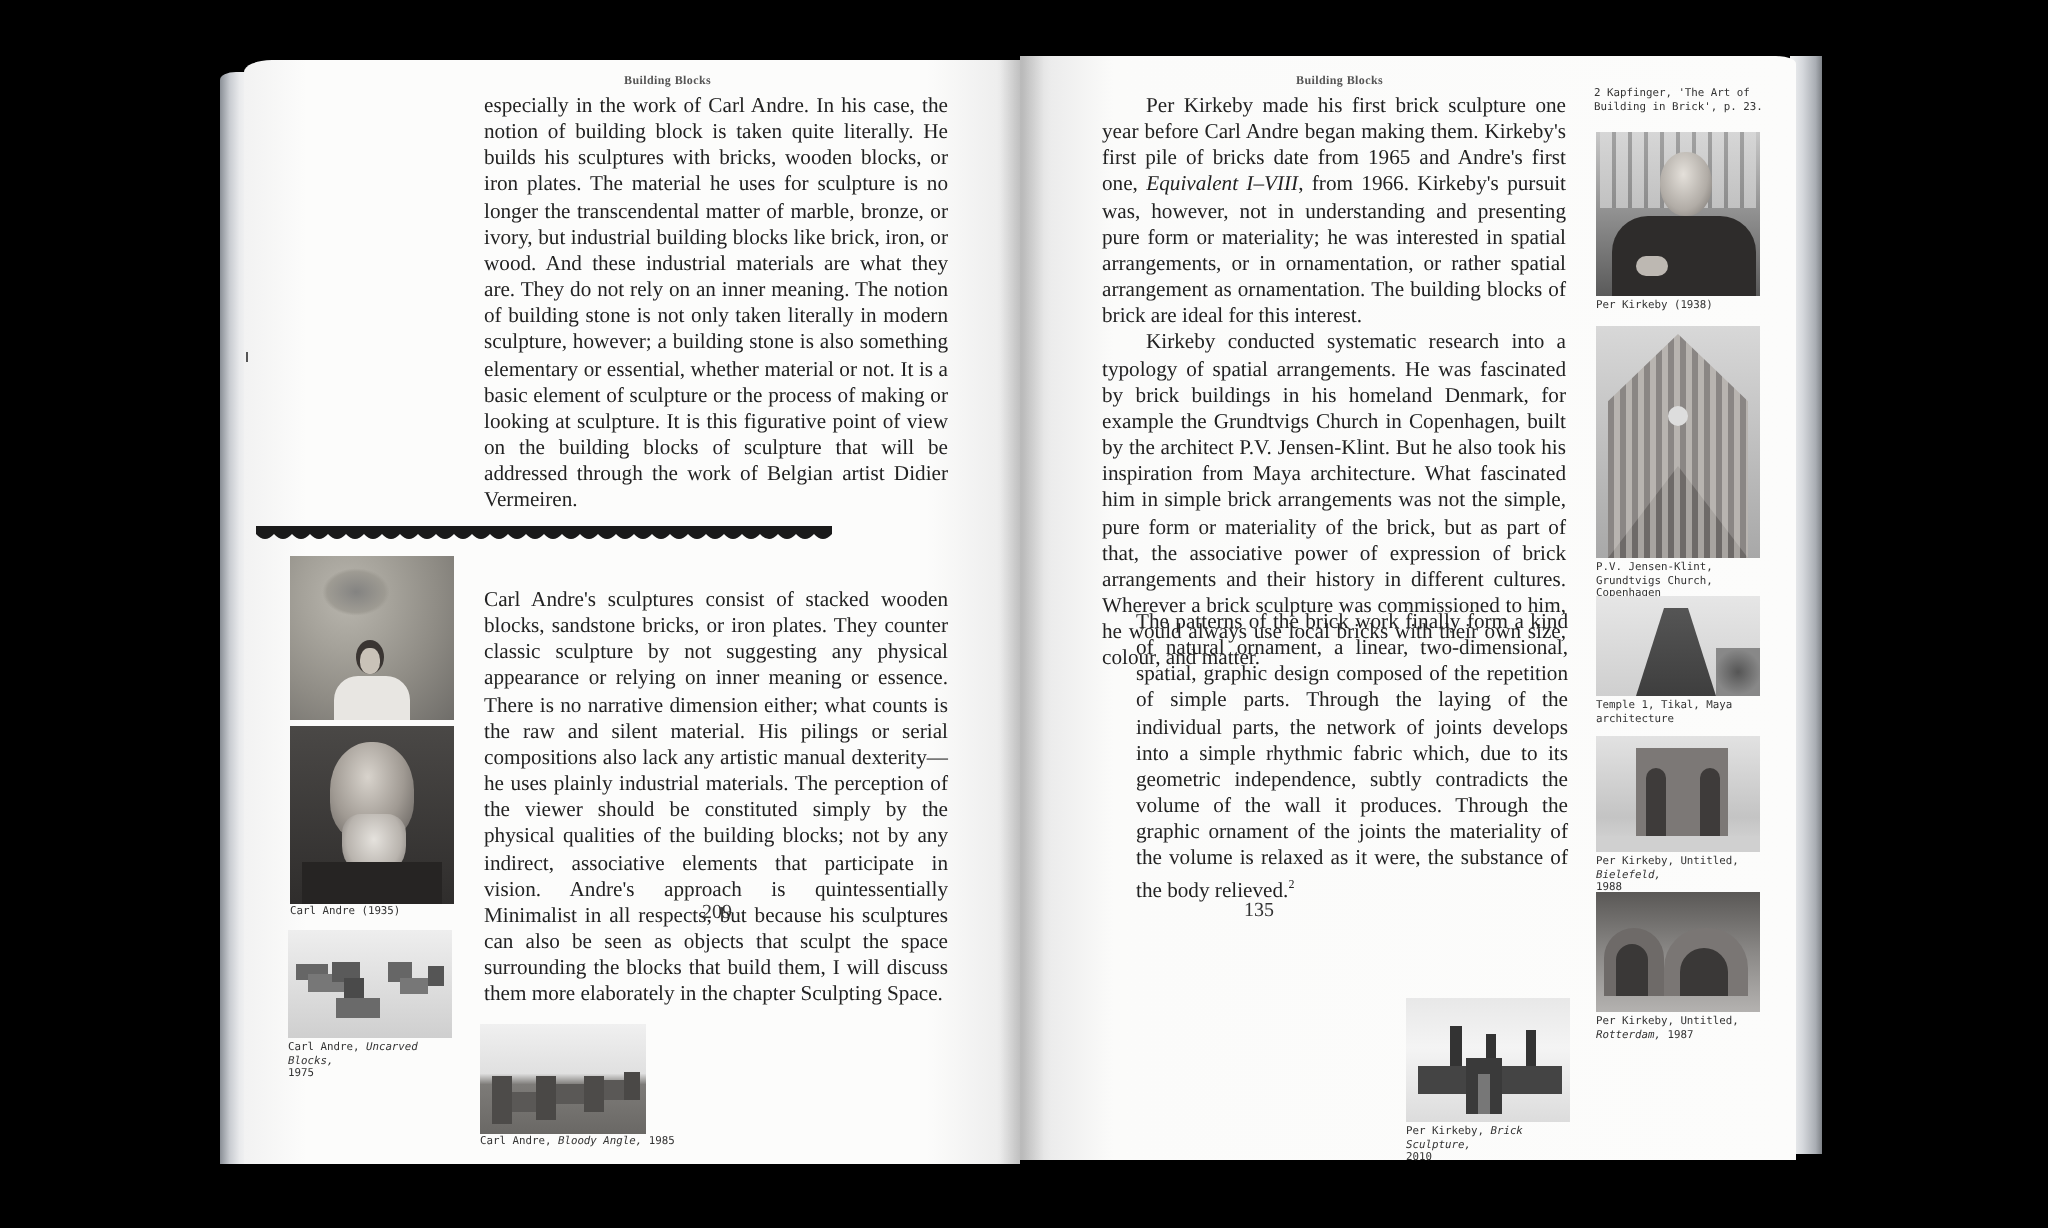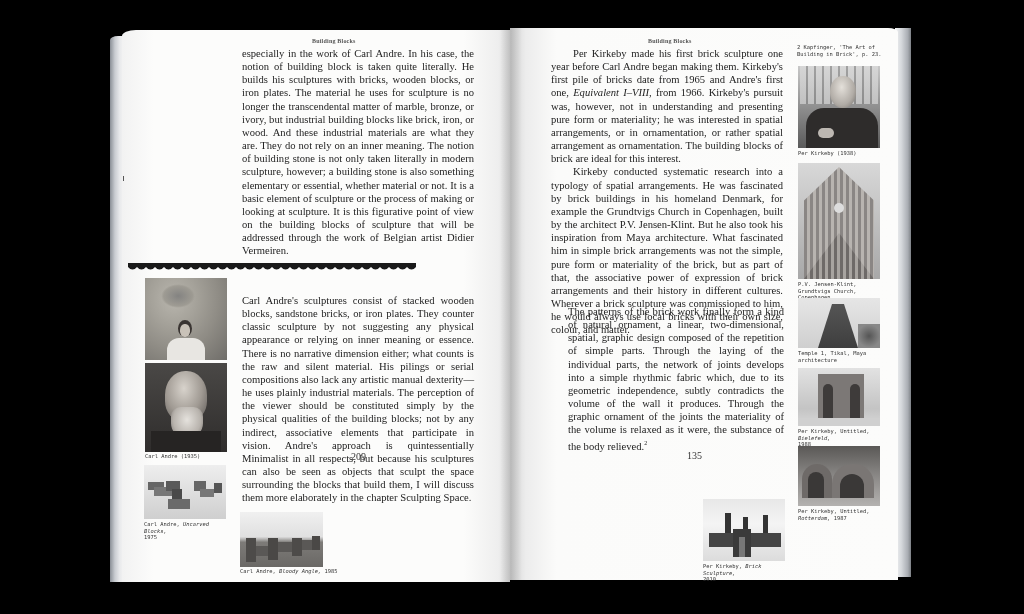--- a/index.html
+++ b/index.html
@@ -102,21 +102,21 @@
   <div class="body-text" style="left:551px;top:47px;width:232px;">
     <p class="indent"><span>Per Kirkeby made his first brick sculpture one year before Carl Andre began making them. Kirkeby's first pile of bricks date from 1965 and Andre's first one, </span><i>Equivalent I–VIII</i><span>, from 1966. Kirkeby's pursuit was, however, not in understanding and presenting pure form or materiality; he was interested in spatial arrangements, or in ornamentation, or rather spatial arrangement as ornamentation. The building blocks of brick are ideal for this interest.</span></p>
     <p class="indent">Kirkeby conducted systematic research into a typology of spatial arrangements. He was fascinated by brick buildings in his homeland Denmark, for example the Grundtvigs Church in Copenhagen, built by the architect P.V. Jensen-Klint. But he also took his inspiration from Maya architecture. What fascinated him in simple brick arrangements was not the simple, pure form or materiality of the brick, but as part of that, the associative power of expression of brick arrangements and their history in different cultures. Wherever a brick sculpture was commissioned to him, he would always use local bricks with their own size, colour, and matter.</p>
   </div>
 
   <div class="blockquote" style="left:568px;top:305px;width:216px;">
     <span>The patterns of the brick work finally form a kind of natural ornament, a linear, two-dimensional, spatial, graphic design composed of the repetition of simple parts. Through the laying of the individual parts, the network of joints develops into a simple rhythmic fabric which, due to its geometric independence, subtly contradicts the volume of the wall it produces. Through the graphic ornament of the joints the materiality of the volume is relaxed as it were, the substance of the body relieved.</span><sup style="font-size:6px;">2</sup>
   </div>
 
 
-  <div class="page-num" style="left:687px;top:450px;">135</div>
+  <div class="page-num" style="left:622px;top:450px;">135</div>
 
   <div class="footnote" style="left:797px;top:44px;width:92px;">2  Kapfinger, 'The Art of Building in Brick', p. 23.</div>
 
   <div class="photo" style="left:798px;top:66px;width:82px;height:82px;background:linear-gradient(180deg,#c8c8c8 0%,#9a9a9a 40%,#5a5a5a 100%);">
     <div style="position:absolute;left:2px;top:0;width:78px;height:38px;background:repeating-linear-gradient(90deg,#e0e0e0 0 6px,#888 6px 8px);opacity:0.6;"></div>
     <div style="position:absolute;left:32px;top:10px;width:26px;height:32px;border-radius:48%;background:radial-gradient(ellipse at 45% 35%,#e4e0da 0%,#b1aca6 60%,#6e6a66 100%);"></div>
     <div style="position:absolute;left:8px;top:42px;width:72px;height:40px;border-radius:18px 18px 0 0;background:#2e2c2b;"></div>
     <div style="position:absolute;left:20px;top:62px;width:16px;height:10px;border-radius:6px;background:#bdb8b2;"></div>
   </div>
   <div class="caption" style="left:798px;top:150px;">Per Kirkeby (1938)</div>

